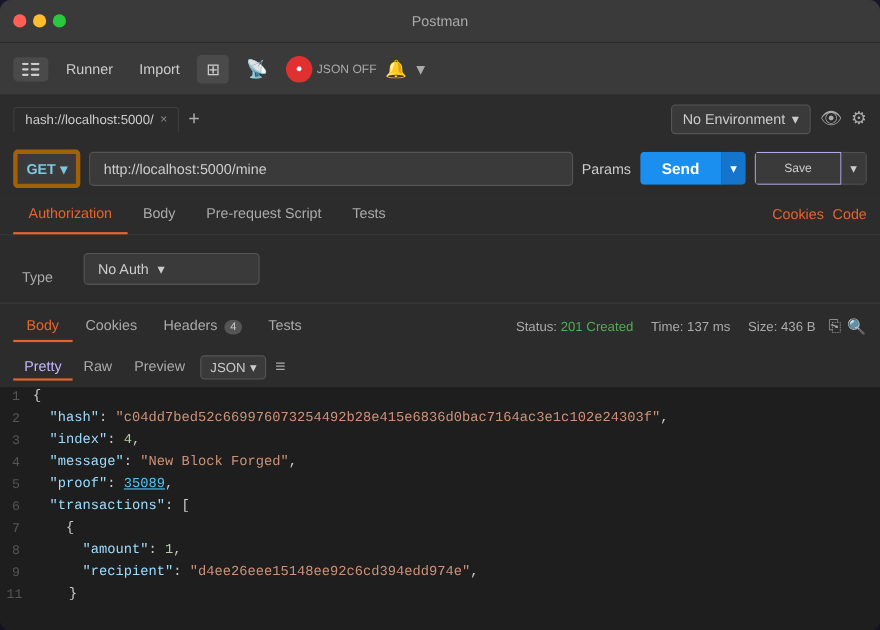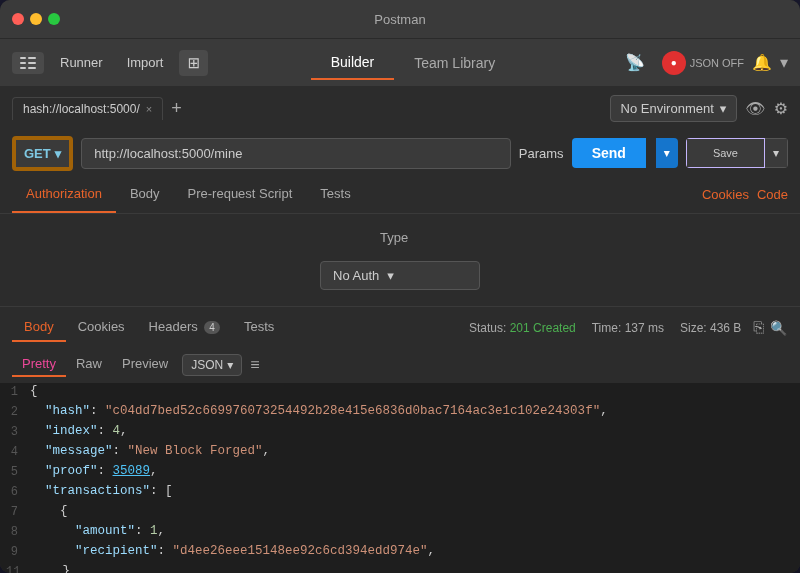--- a/index.html
+++ b/index.html
@@ -225,21 +225,20 @@
       background: none;
       border: none;
       color: #ccc;
       font-size: 13px;
       cursor: pointer;
     }
     .send-group {
       display: flex;
       border-radius: 4px;
       overflow: hidden;
-      gap: 10px;
     }
     .send-btn {
       background: #1a8ff0;
       border: none;
       color: #fff;
       font-size: 14px;
       font-weight: bold;
       padding: 7px 20px;
       cursor: pointer;
     }
@@ -317,23 +316,22 @@
     .cookies-link { color: #e8632a; }
     .code-link { color: #e8632a; }
     
     .auth-section {
       background: #2c2c2c;
       padding: 16px 20px;
       flex-shrink: 0;
     }
     .auth-row {
       display: flex;
-      align-items: center;
+      align-items: flex-end;
       gap: 16px;
-      flex-direction: column;
     }
     .auth-label {
       color: #aaa;
       font-size: 13px;
       min-width: 40px;
     }
     .auth-type-select {
       background: #3a3a3a;
       border: 1px solid #555;
       color: #ccc;
@@ -422,21 +420,21 @@
     .fmt-btn {
       background: none;
       border: none;
       color: #aaa;
       font-size: 13px;
       padding: 4px 10px;
       cursor: pointer;
       border-bottom: 2px solid transparent;
     }
     .fmt-btn.active {
-      color: #ec4899;
+      color: #c4b5fd;
       border-bottom: 2px solid #e8632a;
     }
     .fmt-select {
       background: #3a3a3a;
       border: 1px solid #555;
       color: #ccc;
       font-size: 12px;
       padding: 3px 8px;
       border-radius: 4px;
       display: flex;
@@ -509,24 +507,20 @@
         <rect y="5" width="6" height="2" rx="1"></rect>
         <rect y="10" width="6" height="2" rx="1"></rect>
         <rect x="8" y="0" width="8" height="2" rx="1"></rect>
         <rect x="8" y="5" width="8" height="2" rx="1"></rect>
         <rect x="8" y="10" width="8" height="2" rx="1"></rect>
       </svg>
     </button>
     <button class="nav-text-btn">Runner</button>
     <button class="nav-text-btn">Import</button>
     <button class="nav-icon-btn" style="font-size:15px; padding: 4px 8px;">⊞</button>
-    <div class="nav-tabs">
-      <button class="nav-tab active">Builder</button>
-      <button class="nav-tab">Team Library</button>
-    </div>
     <div class="nav-right">
       <button class="nav-text-btn" style="font-size:16px;">📡</button>
       <div class="sync-btn">
         <div class="sync-icon">●</div>
         <span class="sync-label">JSON OFF</span>
       </div>
       <button class="nav-bell">🔔</button>
       <button class="nav-chevron">▾</button>
     </div>
   </div>

